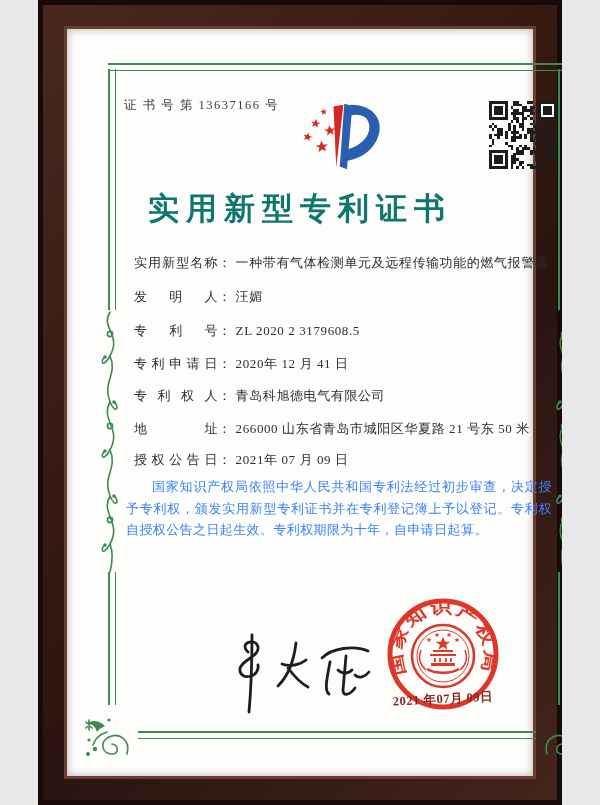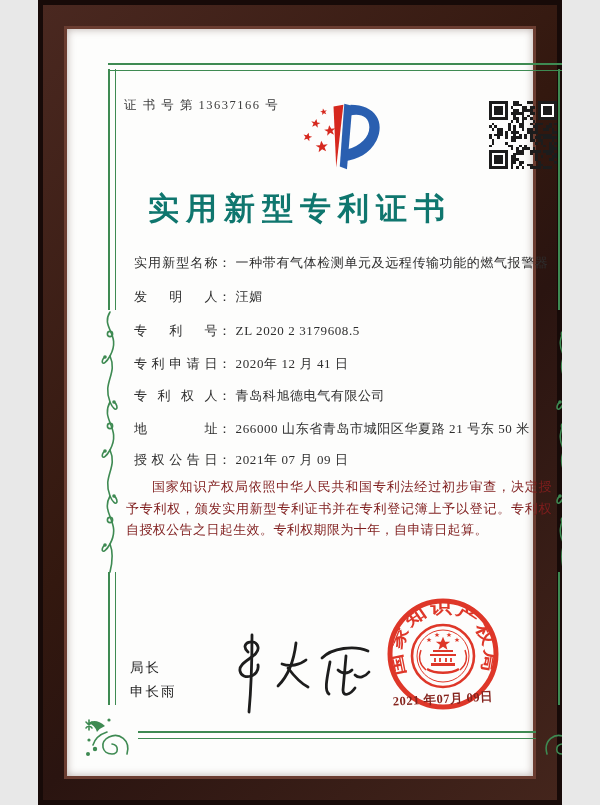--- a/index.html
+++ b/index.html
@@ -33,21 +33,21 @@
   .qr{position:absolute;left:451px;top:101px;width:68px;height:68px;}
   .title{position:absolute;left:0;right:0;top:188px;text-align:center;font-size:31px;font-weight:bold;
          letter-spacing:7px;color:#0f766e;}
   .rows{position:absolute;left:92px;top:0;width:430px;font-size:13px;color:#2e2e2e;letter-spacing:.6px;}
   .row{position:absolute;left:4px;width:430px;white-space:nowrap;}
   .flabel{display:inline-block;width:84px;text-align:justify;text-align-last:justify;vertical-align:bottom;}
   .colon{margin-right:4px;}
   .pair2{position:absolute;left:213px;top:0;}
   .r0{top:254px;}.r1{top:288px;}.r2{top:322px;}.r3{top:355px;}.r4{top:387px;}.r5{top:420px;}.r6{top:451px;}
   .paras{position:absolute;left:88px;top:476px;width:426px;font-size:13px;line-height:21.5px;
-         color:#7f1d1d;text-align:justify;letter-spacing:.4px;}
+         color:#3b82f6;text-align:justify;letter-spacing:.4px;}
   .paras p{margin:0;text-indent:2em;}
   .director{position:absolute;left:92px;top:656px;font-size:13.5px;color:#222;line-height:24px;letter-spacing:2px;}
   .signature{position:absolute;left:178px;top:630px;width:160px;height:88px;}
   .seal{position:absolute;left:335px;top:584px;width:140px;height:146px;opacity:.94;}
   .g-ink{stroke:#3e8a52;fill:none;stroke-width:1.6;stroke-linecap:round;}
   .g-fill{fill:#3e8a52;stroke:none;}
 </style>
 </head>
 <body>
 
@@ -357,24 +357,20 @@
     </div>
     <div class="row r6">
       <span class="flabel">授权公告日</span><span class="colon">：</span><span>2021年 07 月 09 日</span>
     </div>
   </div>
 
   <div class="paras">
     <p>国家知识产权局依照中华人民共和国专利法经过初步审查，决定授予专利权，颁发实用新型专利证书并在专利登记簿上予以登记。专利权自授权公告之日起生效。专利权期限为十年，自申请日起算。</p>
   </div>
 
-  <div class="director">
-    <div>局长</div>
-    <div>申长雨</div>
-  </div>
 
   <svg class="signature" viewBox="0 0 160 88">
     <g fill="none" stroke="#1d1d1d" stroke-width="2.8" stroke-linecap="round" stroke-linejoin="round">
       <path d="M32,22 C22,13 40,7 42,17 C44,27 22,31 24,41 C26,51 44,47 42,35"></path>
       <path d="M36,5 C36,30 35,60 33,82"></path>
       <path d="M80,13 C78,30 72,46 62,56"></path>
       <path d="M66,34 C74,37 84,35 90,30"></path>
       <path d="M72,38 C78,46 84,53 92,57"></path>
       <path d="M106,28 C116,18 138,15 152,21"></path>
       <path d="M114,32 C111,48 108,61 113,64"></path>

